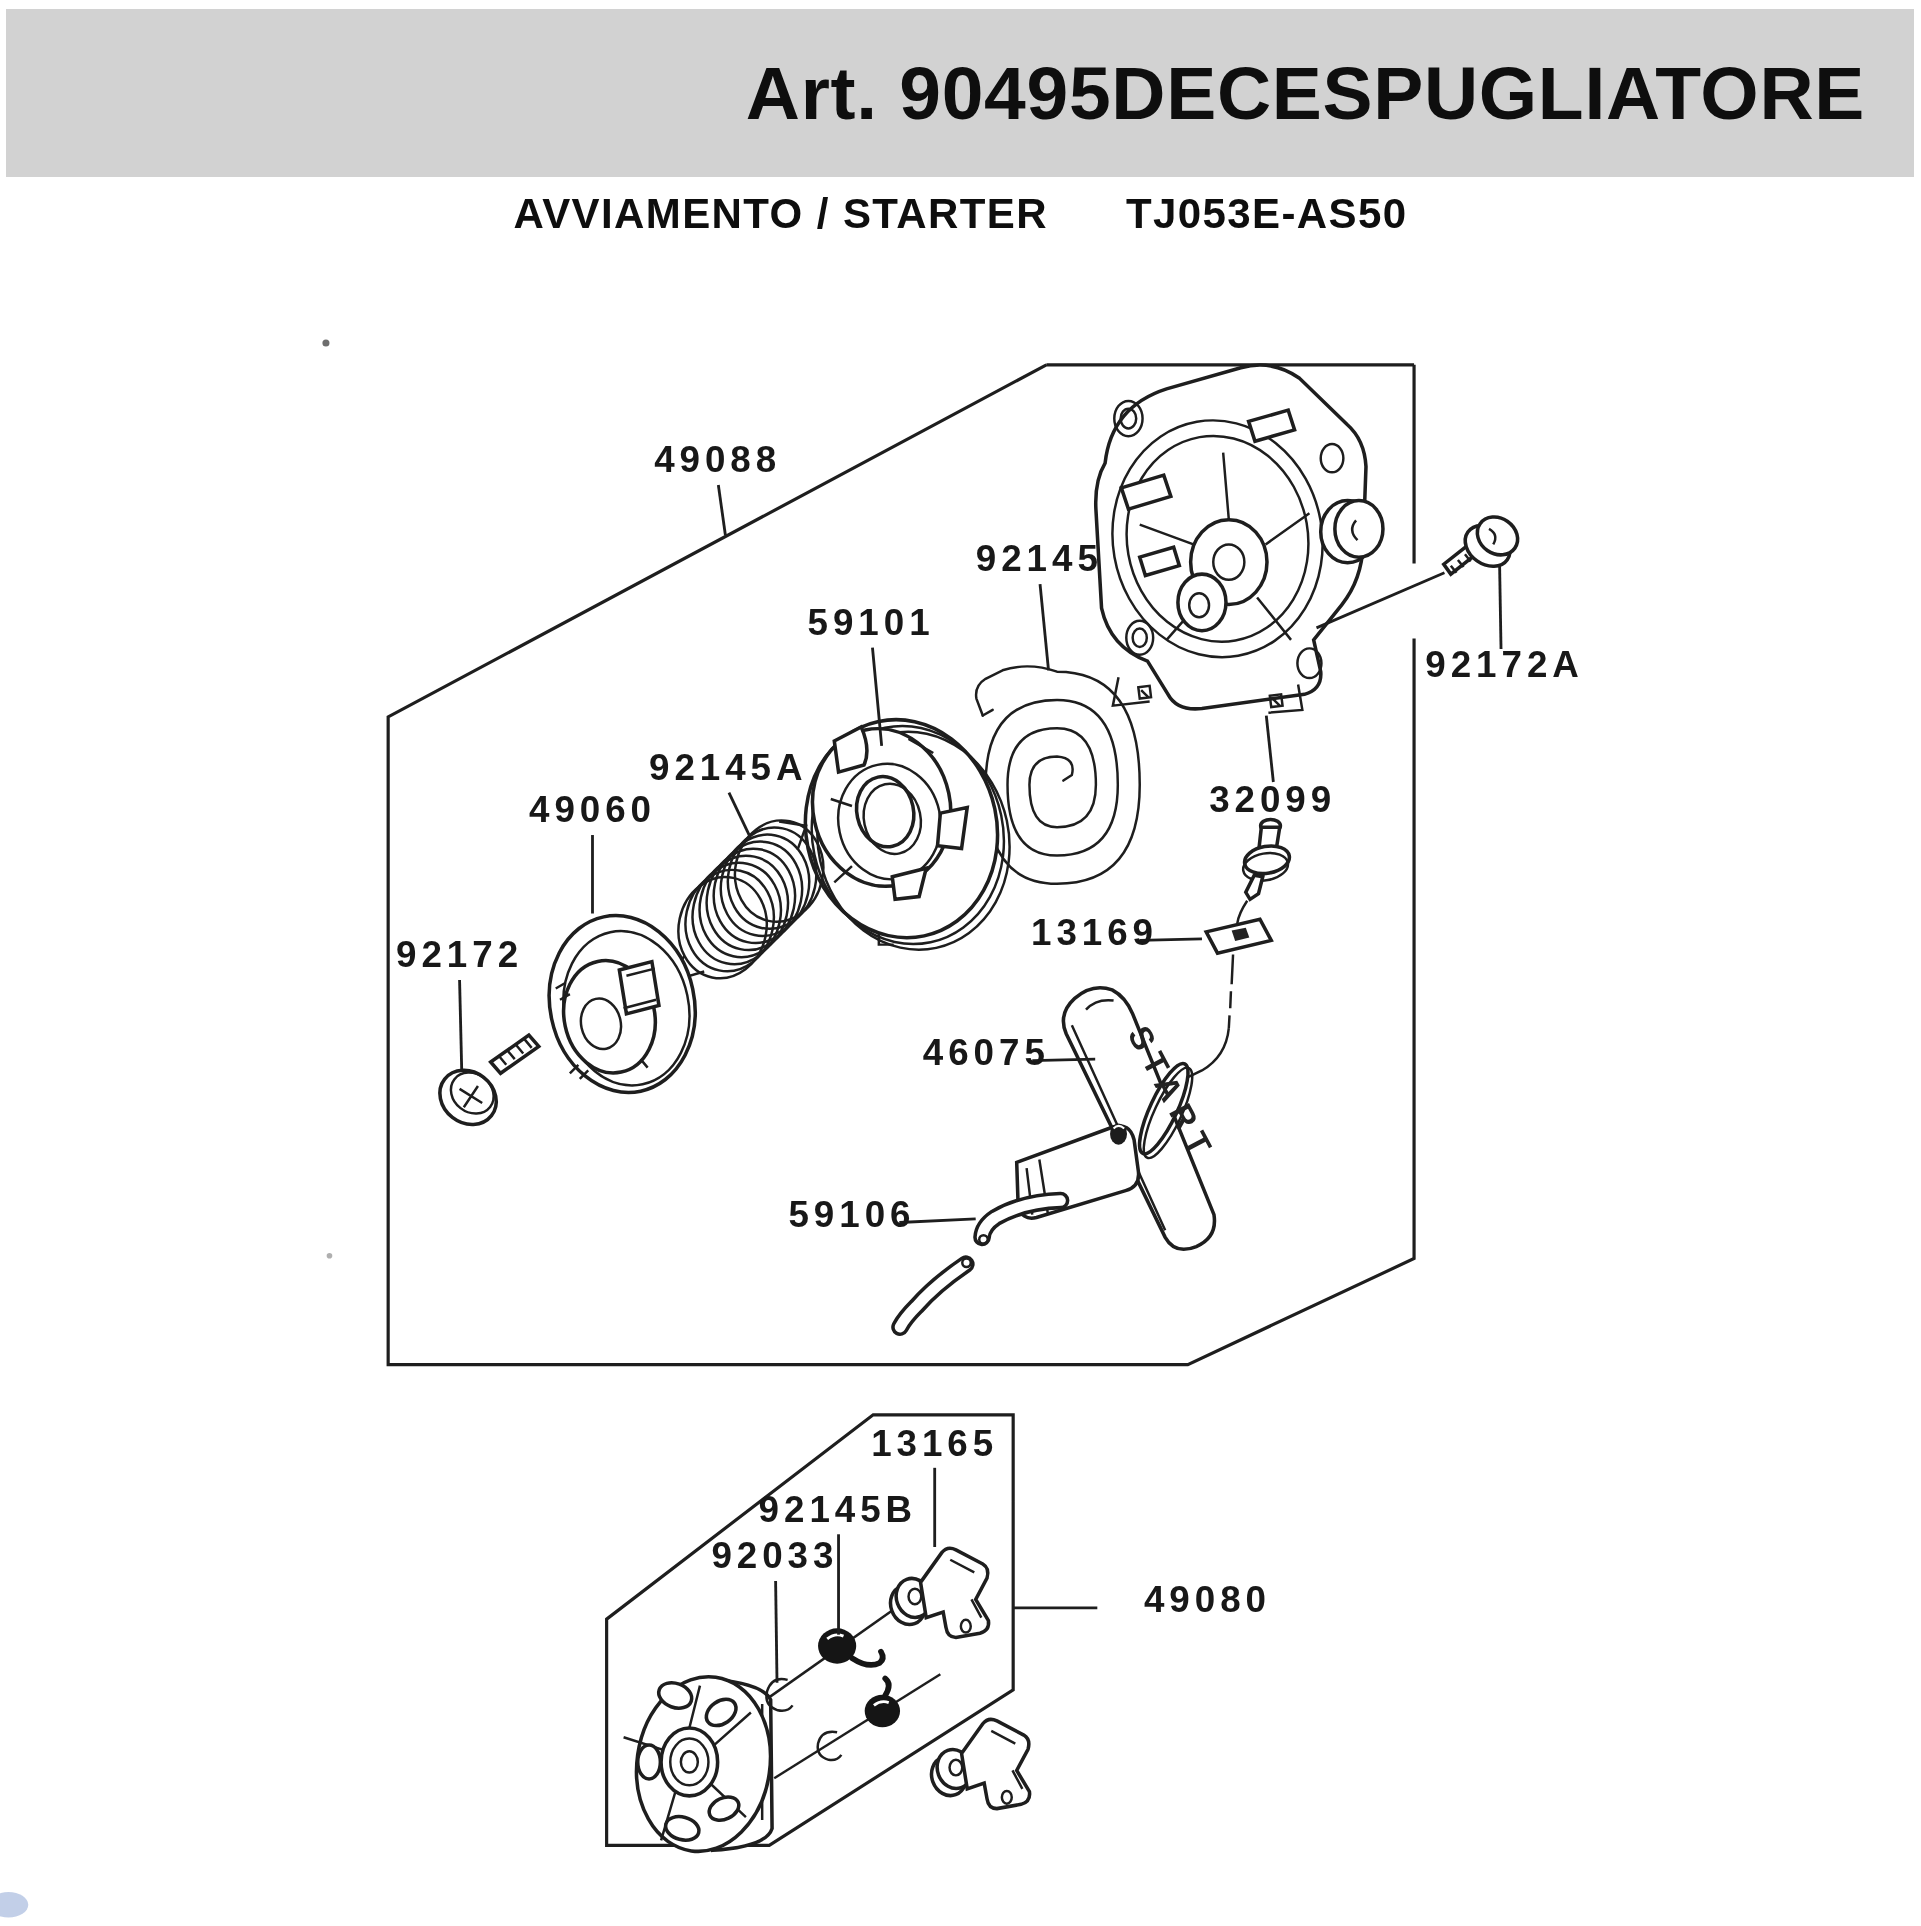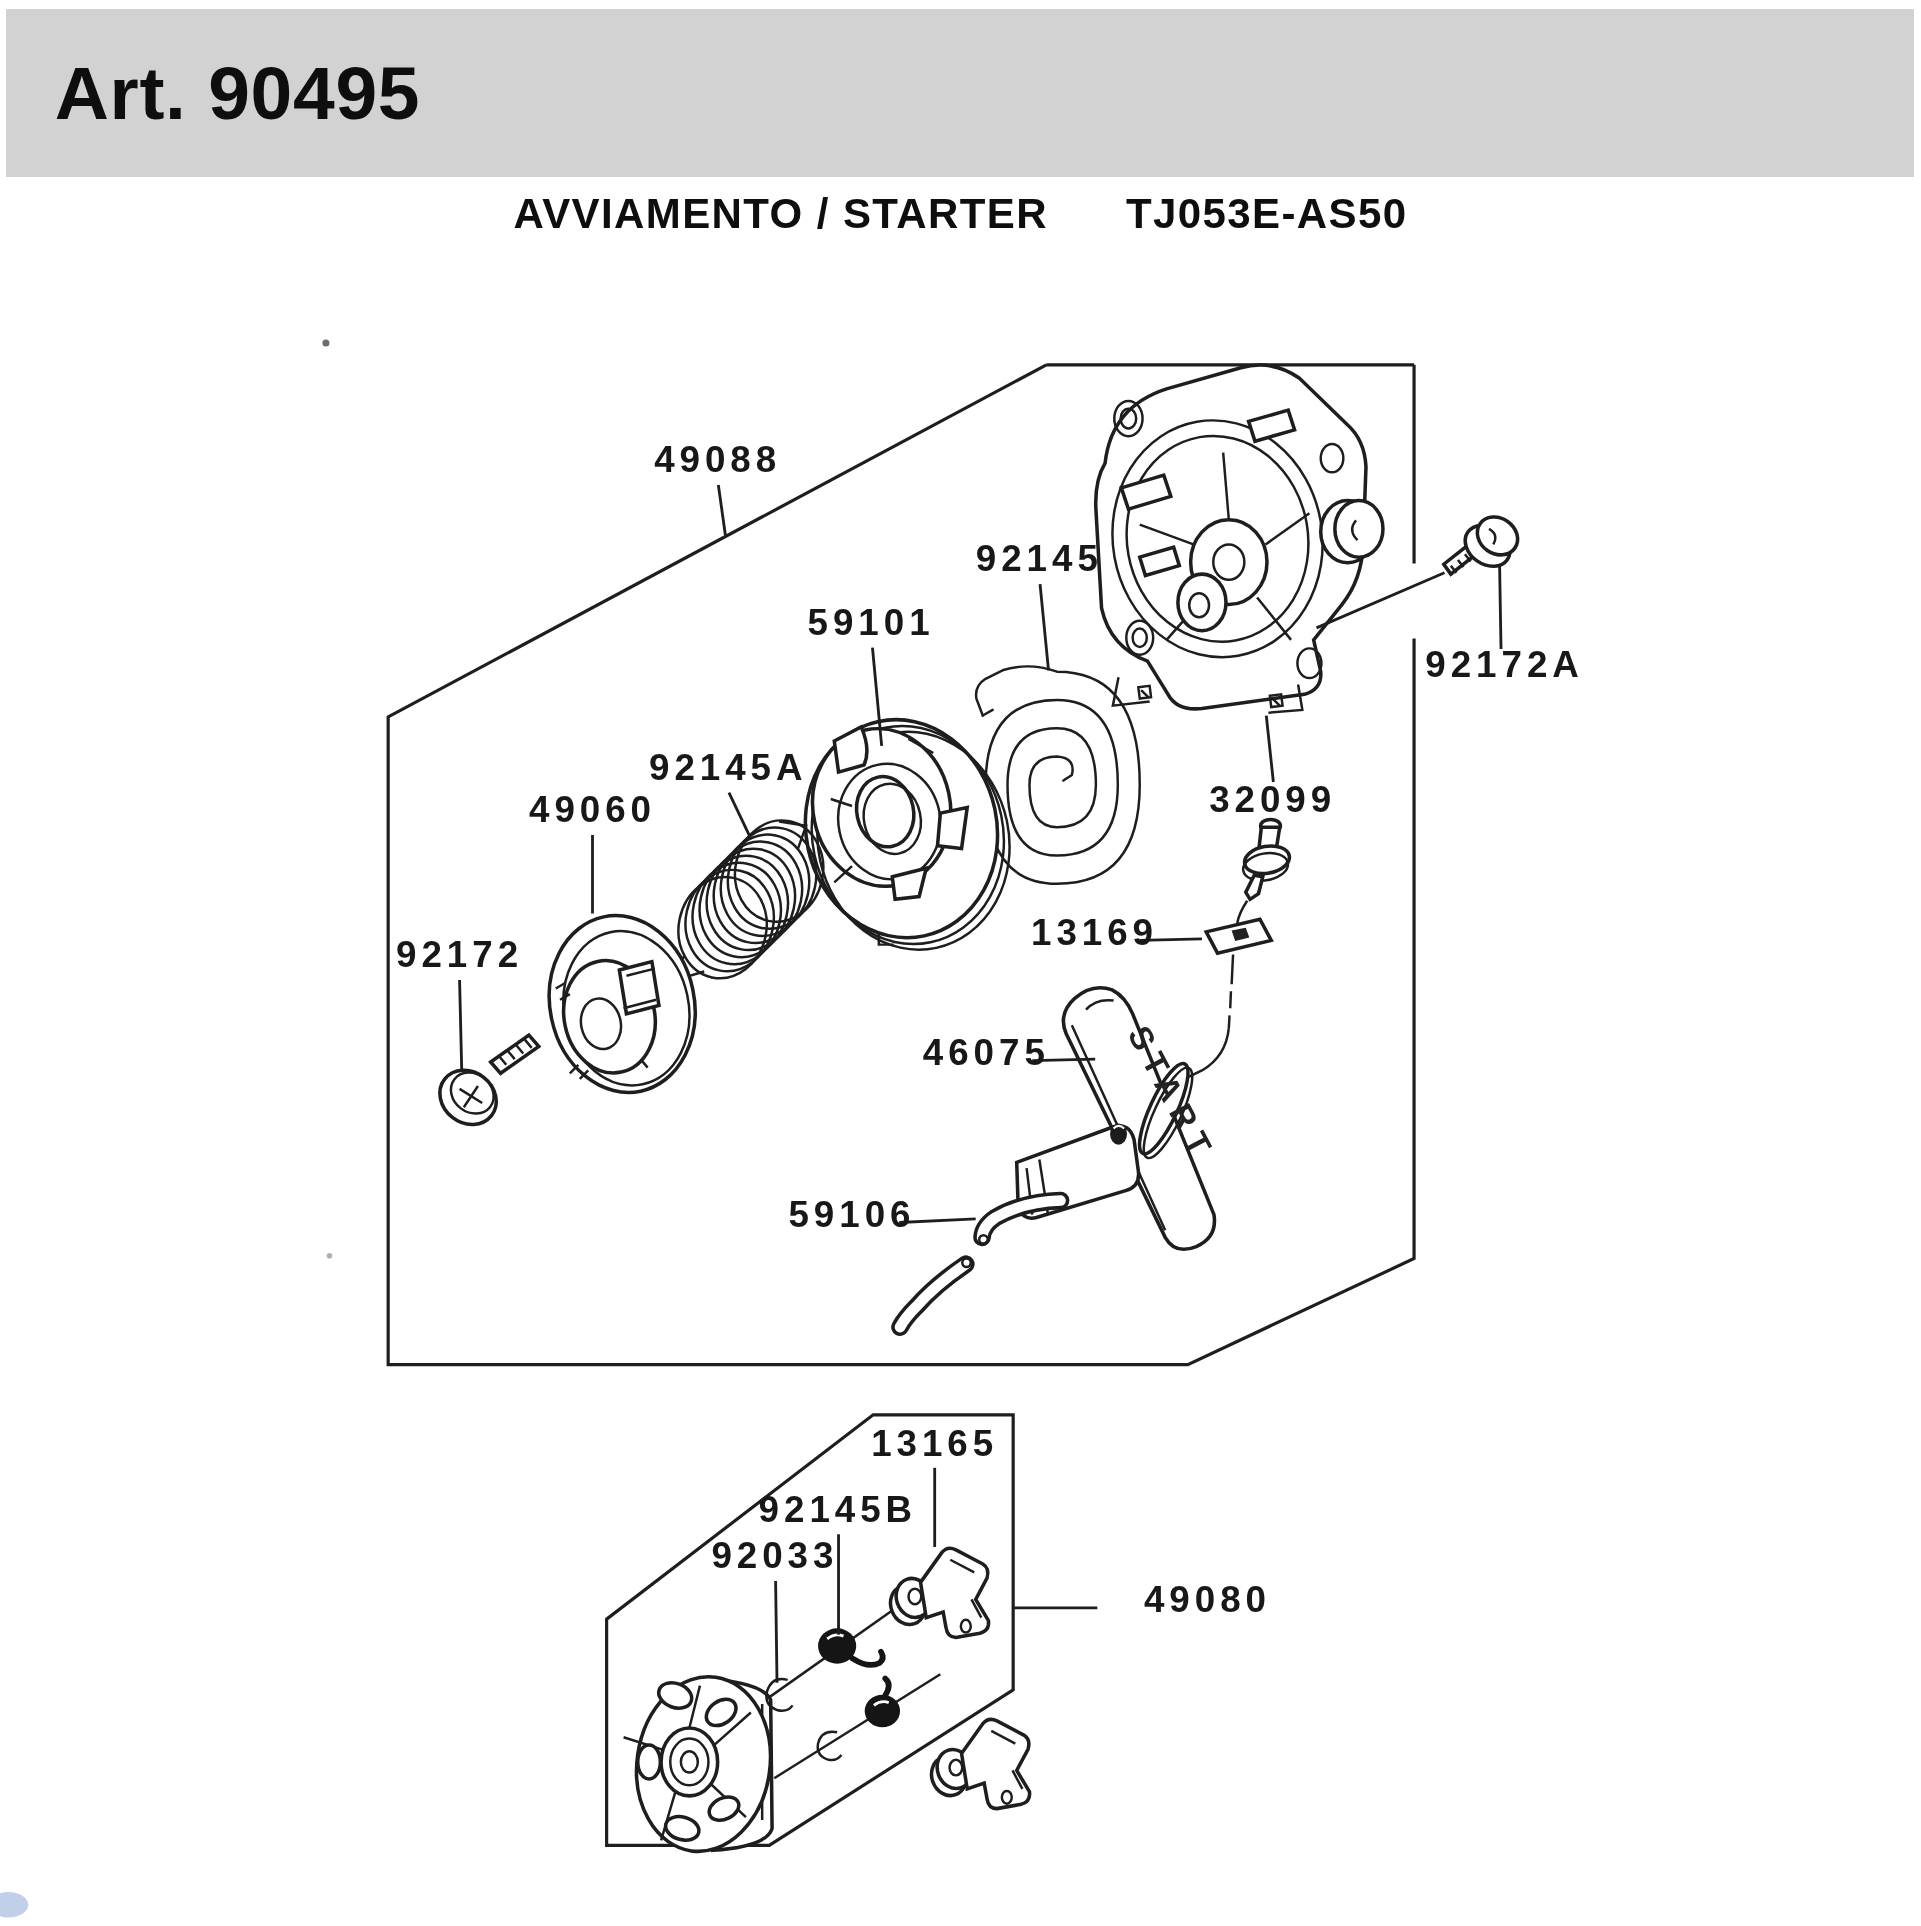--- a/index.html
+++ b/index.html
@@ -6,21 +6,21 @@
   .page{
     position:relative;
     width:1921px;height:1926px;
     background:#ffffff;
     font-family:"Liberation Sans", sans-serif;
     overflow:hidden;
   }
   .banner{
     position:absolute;left:5.7px;right:7px;top:8.5px;height:168px;
     background:#d2d2d2;
-    display:flex;align-items:center;justify-content:space-between;
+    display:flex;align-items:center;justify-content:flex-end;
     padding:0 49px;box-sizing:border-box;
   }
   .banner span{
     font-size:75px;font-weight:bold;color:#0e0e0e;letter-spacing:0.7px;
     white-space:nowrap;
   }
   .subtitle{
     position:absolute;left:0;right:0;top:185px;height:57px;
     display:flex;align-items:center;justify-content:center;gap:78px;
   }
@@ -42,20 +42,21 @@
     font-size:46px;font-weight:bold;fill:#232323;letter-spacing:12px;
   }
 </style>
 </head>
 <body>
 
 <div class="page">
 
   <div class="banner">
     <span>Art. 90495</span>
+    <span>DECESPUGLIATORE</span>
   </div>
 
   <div class="subtitle">
     <span>AVVIAMENTO / STARTER</span>
     <span>TJ053E-AS50</span>
   </div>
 
   <svg width="1921" height="1926" viewBox="0 0 2717 2724">
 
     <circle cx="461" cy="485" r="5" fill="#4a4a4a" opacity="0.8"></circle>

